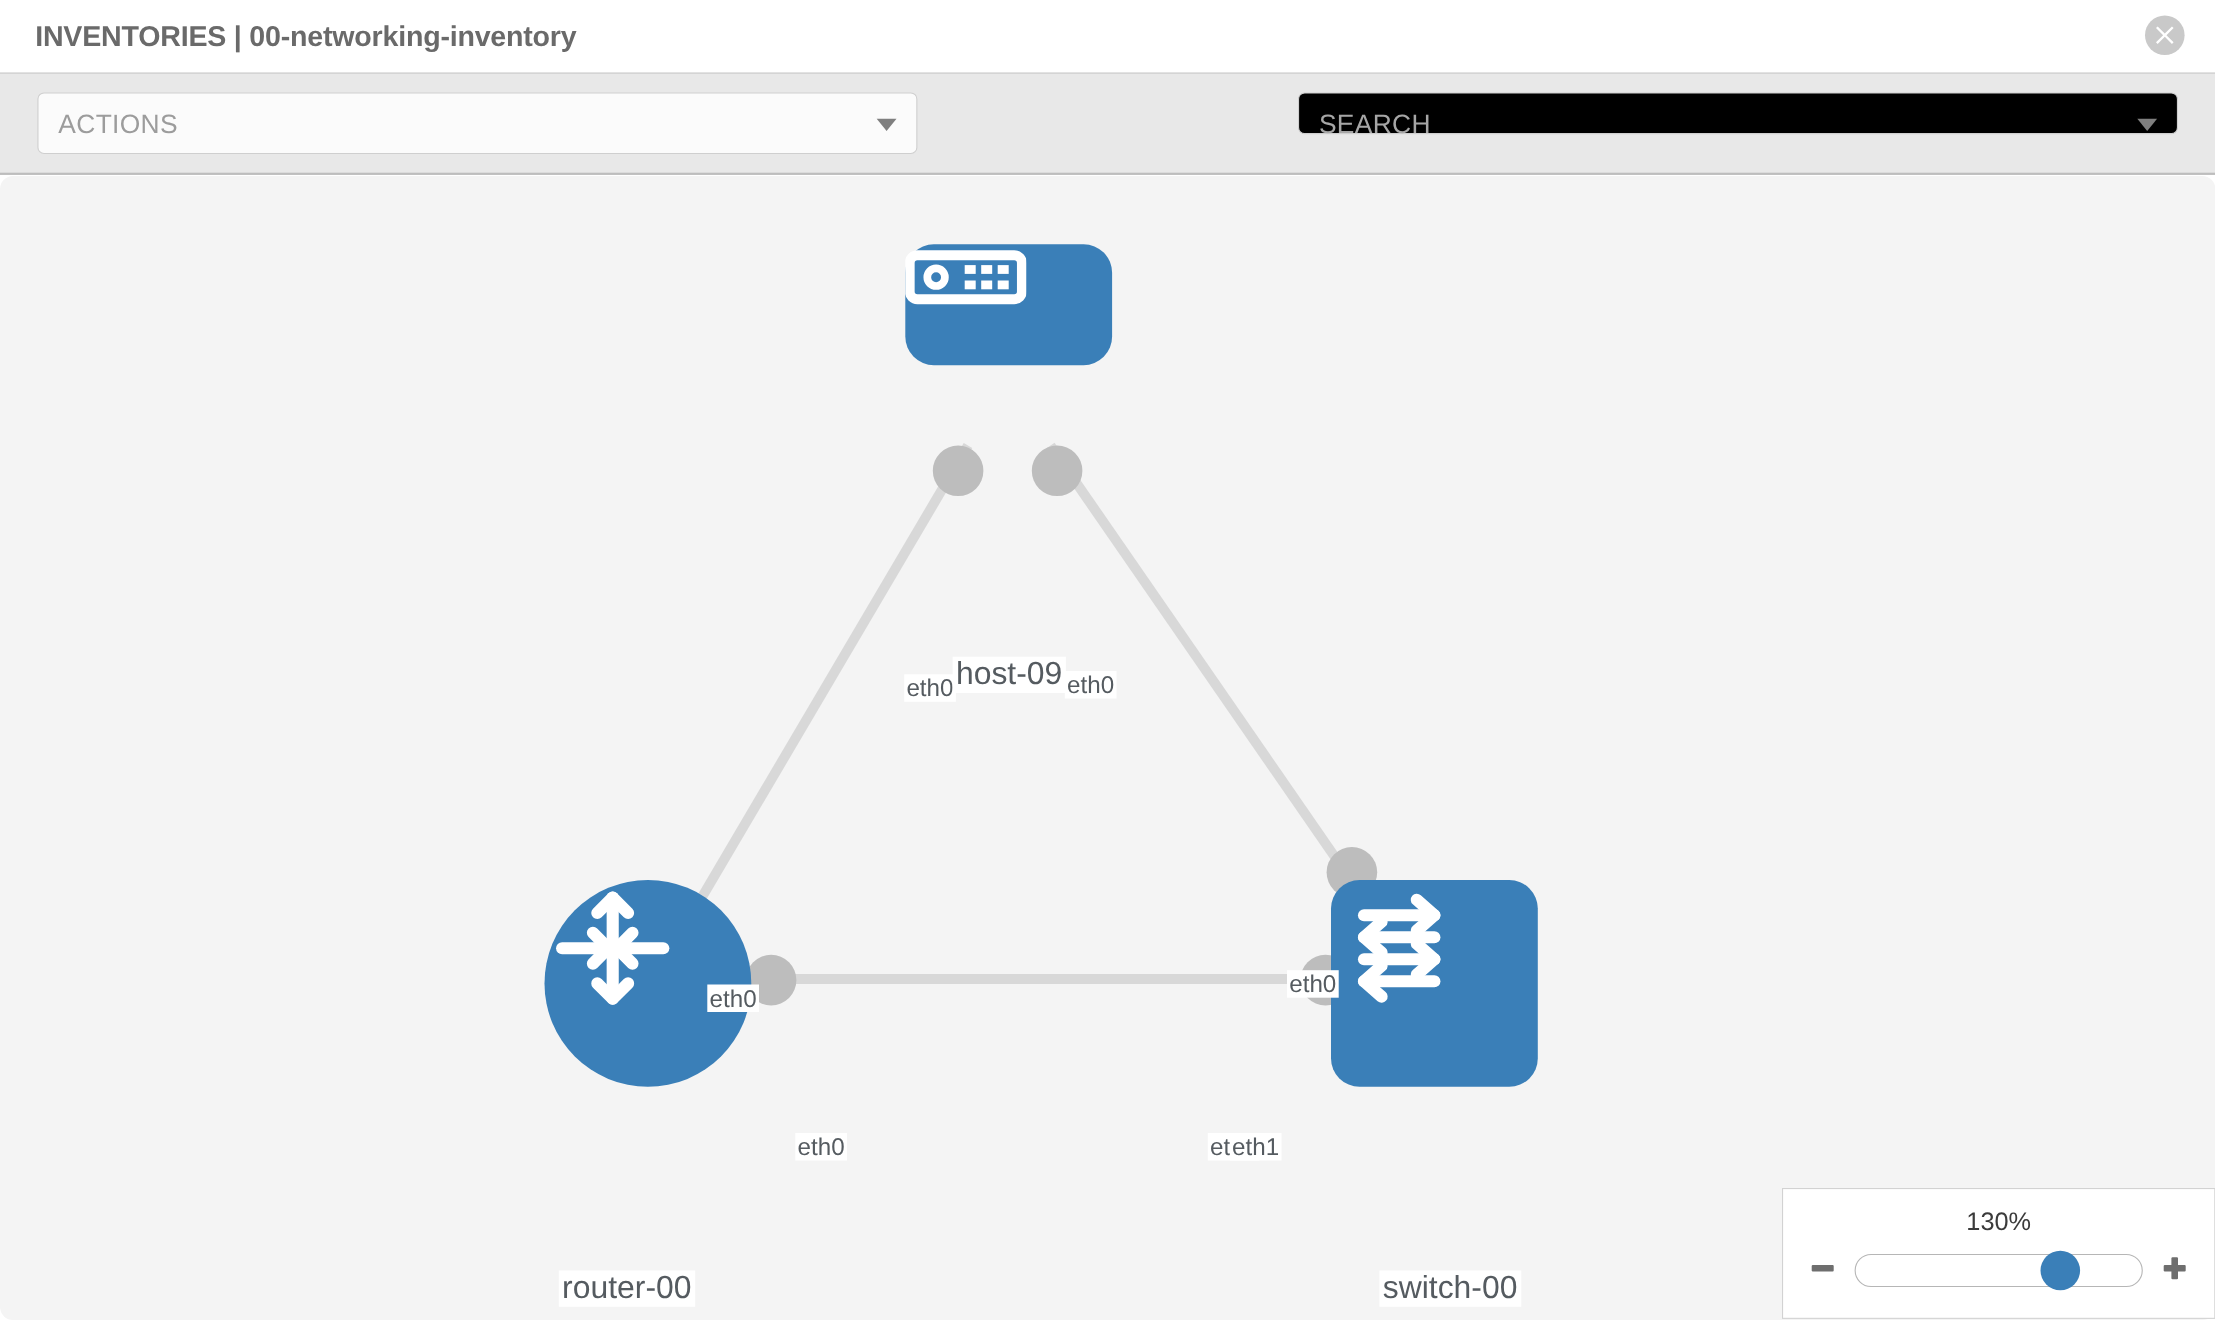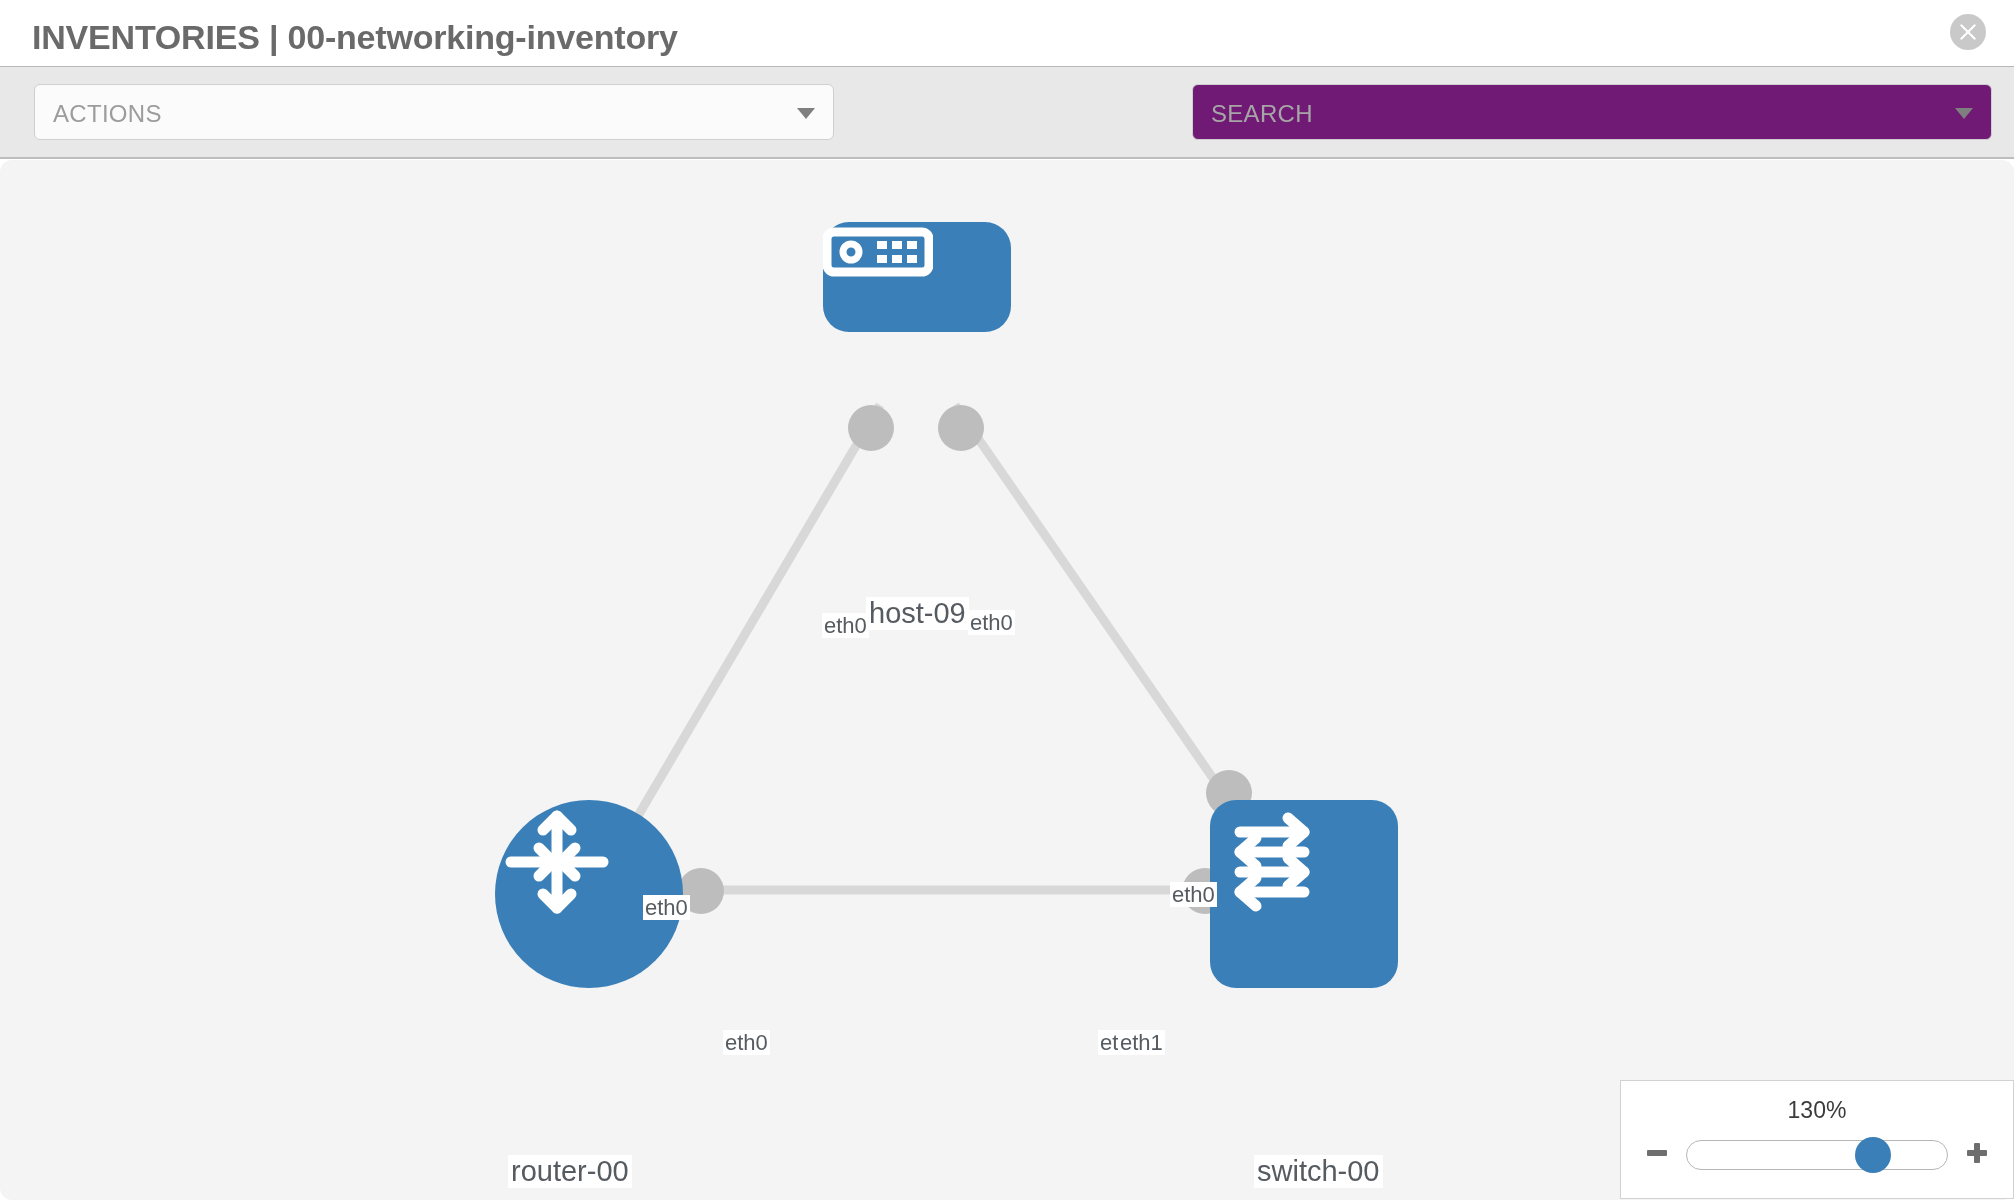--- a/index.html
+++ b/index.html
@@ -18,21 +18,21 @@
     top: 0; left: 0;
     width: 2014px;
     height: 67px;
     background: #ffffff;
     border-bottom: 1px solid #b7b7b7;
   }
   .header-title {
     position: absolute;
     left: 32px;
     top: 18px;
-    font-size: 34px;
+    font-size: 26px;
     font-weight: bold;
     color: #6a6a6a;
     letter-spacing: -0.2px;
     white-space: nowrap;
   }
   .close-btn {
     position: absolute;
     right: 28px;
     top: 14px;
     width: 36px;
@@ -88,25 +88,24 @@
     cursor: pointer;
   }
   .tool-icon.wrench { left: 1038px; top: 92px; }
   .tool-icon.key    { left: 1104px; top: 92px; }
 
   .search-select {
     position: absolute;
     left: 1180px;
     top: 17px;
     width: 800px;
-    height: 56px;
-    background: #701a75;
+    height: 38px;
+    background: #000000;
     border: 1px solid #cfcfcf;
     border-radius: 6px;
-    margin-left: 12px;
   }
   .search-select .sel-label {
     position: absolute;
     left: 18px;
     top: 15px;
     font-size: 24px;
     color: #a6a6a6;
     letter-spacing: 0.3px;
   }
 

